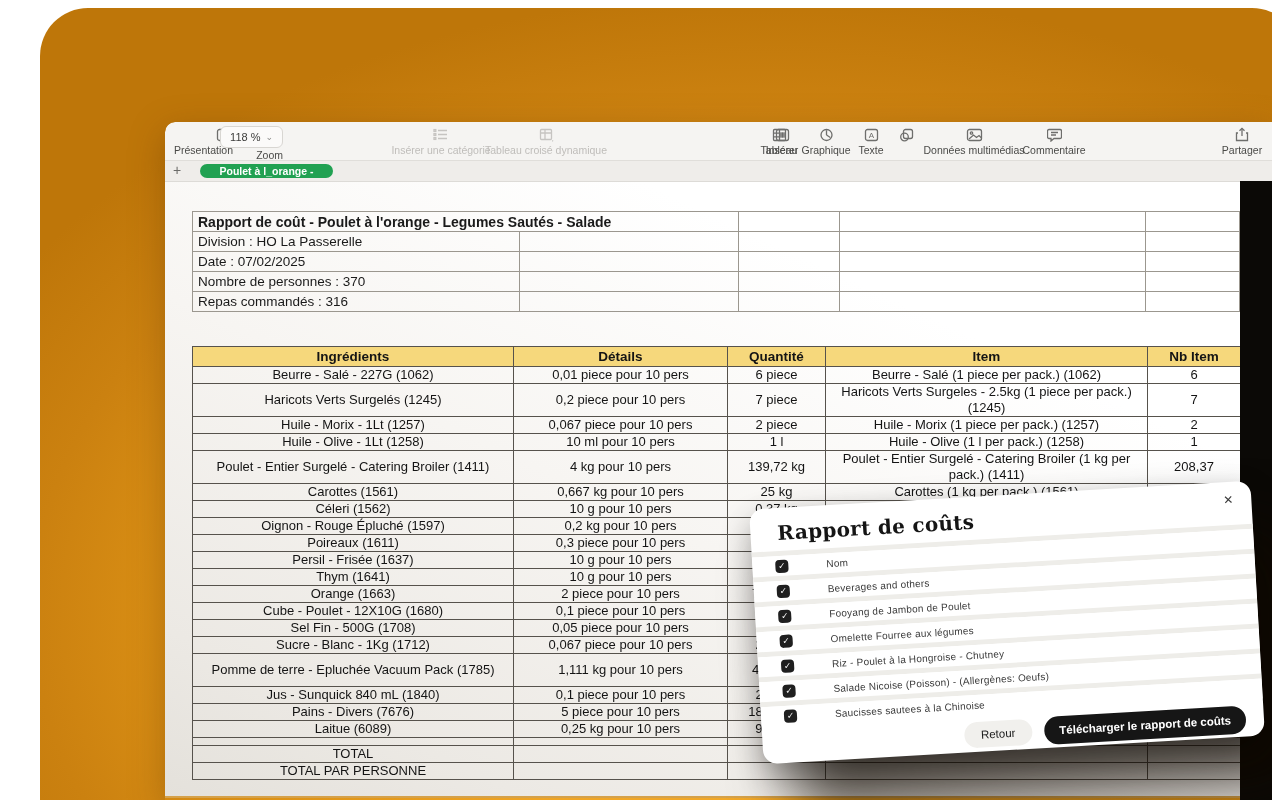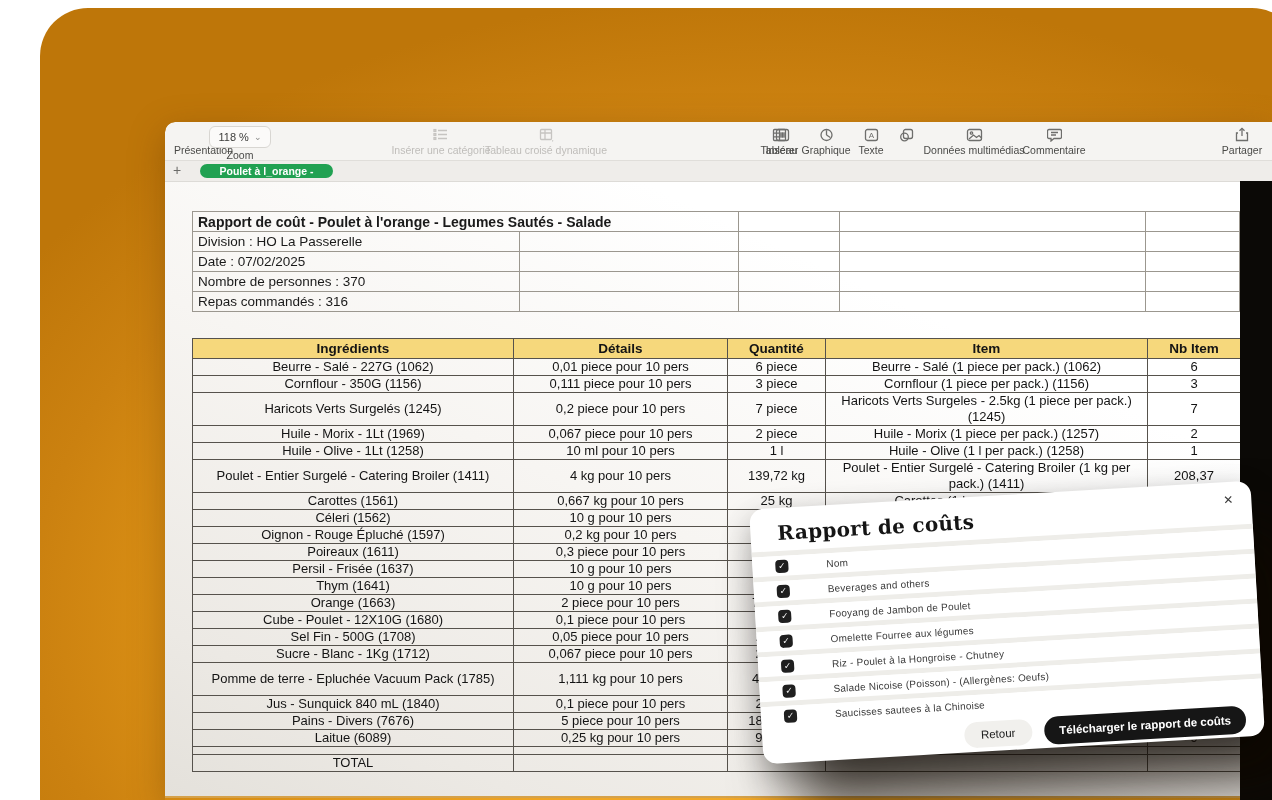--- a/index.html
+++ b/index.html
@@ -36,21 +36,21 @@
   .sheet{position:absolute;left:0;top:60px;width:1075px;height:614px;
     background:linear-gradient(205deg,#FFFFFF 25%,#F7F5F2 55%,#ECE9E4 85%,#E4E1DB 100%);
     border-right:2px solid #D5A14A;border-bottom:2px solid #D5A14A;}
   
   .hdr-block{position:absolute;left:27px;top:29px;width:1048px;border-collapse:collapse;}
   .hdr-block td{border:1px solid #9B978F;height:19px;padding:0 5px;font-size:13.5px;color:#1A1A1A;
     background:transparent;white-space:nowrap;overflow:hidden;margin-top:8px;}
   .hdr-block .title-cell{font-weight:bold;font-size:14px;}
   .w-a{width:321px;} .w-b{width:214px;} .w-c{width:98px;} .w-d{width:322px;} .w-e{width:91px;}
   
-  .main-table{position:absolute;left:27px;top:156px;width:1048px;border-collapse:collapse;table-layout:fixed;padding-left:48px;}
+  .main-table{position:absolute;left:27px;top:164px;width:1048px;border-collapse:collapse;table-layout:fixed;padding-left:48px;}
   .main-table td,.main-table th{border:1px solid #56524C;padding:0 3px;font-size:13px;line-height:16px;
     color:#141414;text-align:center;overflow:hidden;}
   .main-table th{background:#F6D87C;font-weight:bold;font-size:13.5px;height:19px;}
   .main-table td{height:16px;}
   .main-table tr.spacer td{height:7px;border-left:1px solid #56524C;}
   
   .black-strip{position:absolute;left:1240px;top:181px;width:32px;height:619px;background:#0B0906;z-index:3;}
   
   .dialog{position:absolute;left:756px;top:495px;width:502px;height:255px;background:#FFFFFF;
     border-radius:14px;z-index:4;transform:rotate(-3.3deg);
@@ -82,21 +82,21 @@
     <div class="toolbar">
       <div class="tgroup" style="left:2px;width:66px;align-items:flex-end;">
         <span class="ticon">
           <svg width="17" height="14" viewBox="0 0 17 14" class="icon-svg">
               <rect x="1.5" y="1.5" width="14" height="11" rx="2"></rect>
               <line x1="6.5" y1="1.5" x2="6.5" y2="12.5"></line>
             </svg>
         </span>
         <span class="tlabel">Présentation</span>
       </div>
-      <div class="tgroup" style="left:40px;width:70px;">
+      <div class="tgroup" style="left:48px;width:70px;align-items:flex-end;">
         <span class="zoombtn">
           <span>118 %</span>
           <span class="chev">⌄</span>
         </span>
         <span class="tlabel">Zoom</span>
       </div>
       <div class="tgroup disabled" style="left:226px;width:100px;">
         <span class="ticon">
           <svg width="16" height="13" viewBox="0 0 16 13" class="icon-svg">
               <line x1="5" y1="2.5" x2="14" y2="2.5"></line>
@@ -266,35 +266,28 @@
           </thead>
         <tbody id="ing-tbody">
             <tr>
               <td>Beurre - Salé - 227G (1062)</td>
               <td>0,01 piece pour 10 pers</td>
               <td>6 piece</td>
               <td>Beurre - Salé (1 piece per pack.) (1062)</td>
               <td>6</td>
             </tr>
             <tr>
-              <td>Cornflour - 350G (1156)</td>
-              <td>0,111 piece pour 10 pers</td>
-              <td>3 piece</td>
-              <td>Cornflour (1 piece per pack.) (1156)</td>
-              <td>3</td>
-            </tr>
-            <tr>
               <td>Haricots Verts Surgelés (1245)</td>
               <td>0,2 piece pour 10 pers</td>
               <td>7 piece</td>
               <td>Haricots Verts Surgeles - 2.5kg (1 piece per pack.) (1245)</td>
               <td>7</td>
             </tr>
             <tr>
-              <td>Huile - Morix - 1Lt (1969)</td>
+              <td>Huile - Morix - 1Lt (1257)</td>
               <td>0,067 piece pour 10 pers</td>
               <td>2 piece</td>
               <td>Huile - Morix (1 piece per pack.) (1257)</td>
               <td>2</td>
             </tr>
             <tr>
               <td>Huile - Olive - 1Lt (1258)</td>
               <td>10 ml pour 10 pers</td>
               <td>1 l</td>
               <td>Huile - Olive (1 l per pack.) (1258)</td>
@@ -407,20 +400,27 @@
             </tr>
             <tr class="spacer">
               <td></td>
               <td></td>
               <td></td>
               <td></td>
               <td></td>
             </tr>
             <tr>
               <td>TOTAL</td>
+              <td></td>
+              <td></td>
+              <td></td>
+              <td></td>
+            </tr>
+            <tr>
+              <td>TOTAL PAR PERSONNE</td>
               <td></td>
               <td></td>
               <td></td>
               <td></td>
             </tr>
           </tbody>
       </table>
     </div>
   </div>
 

